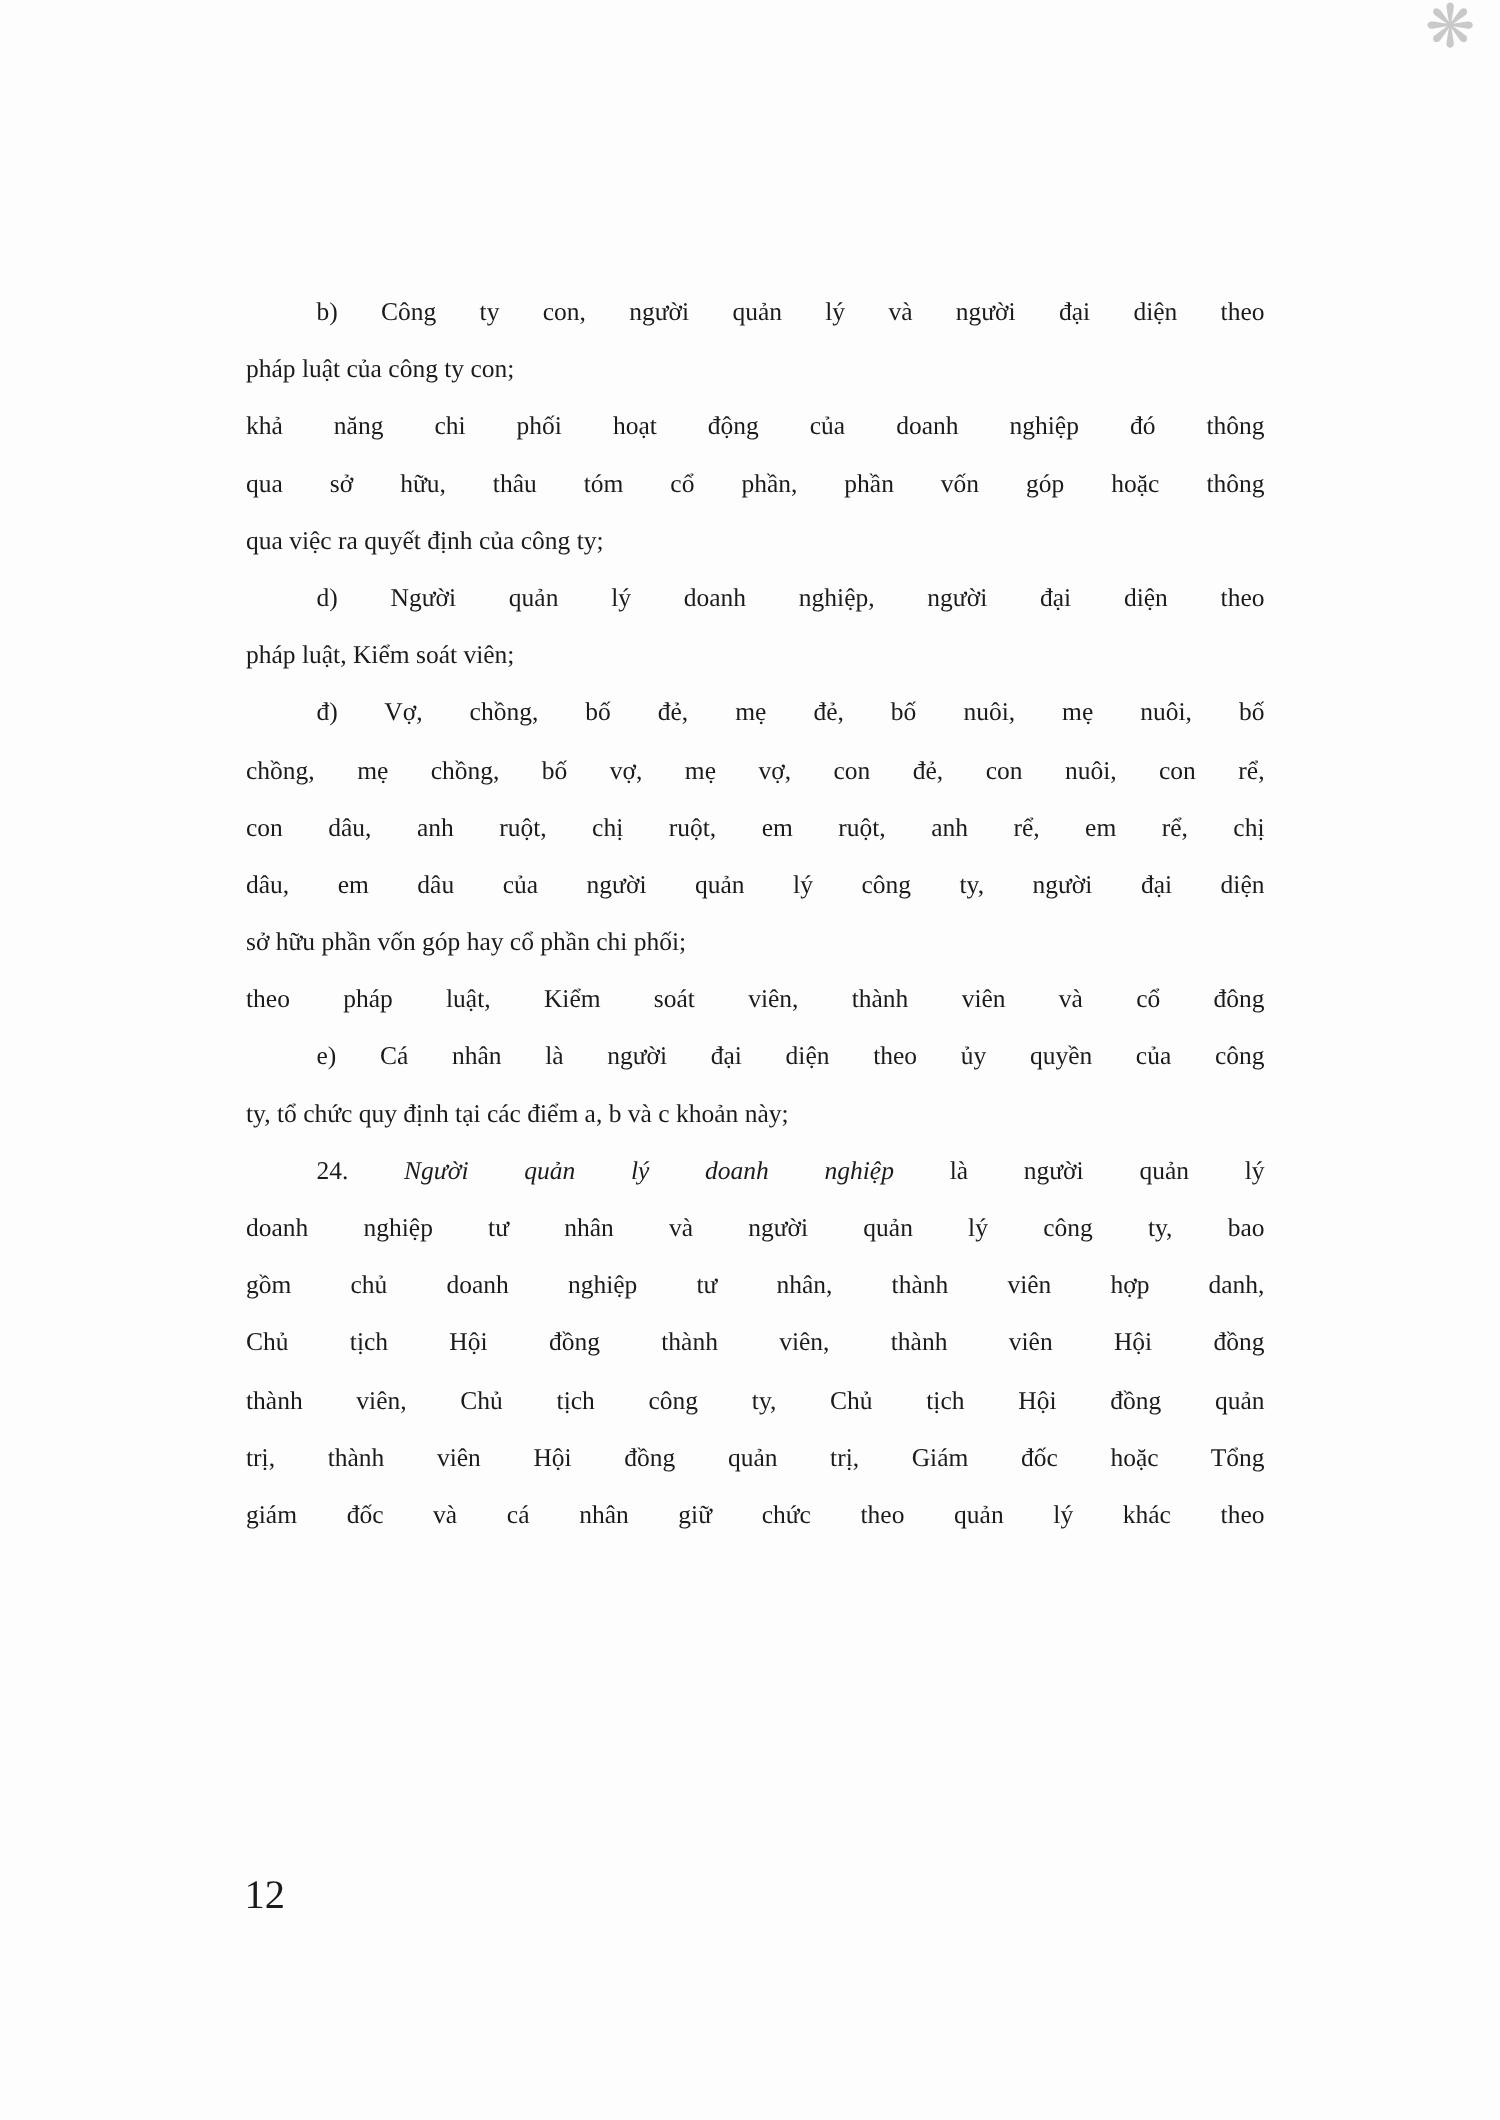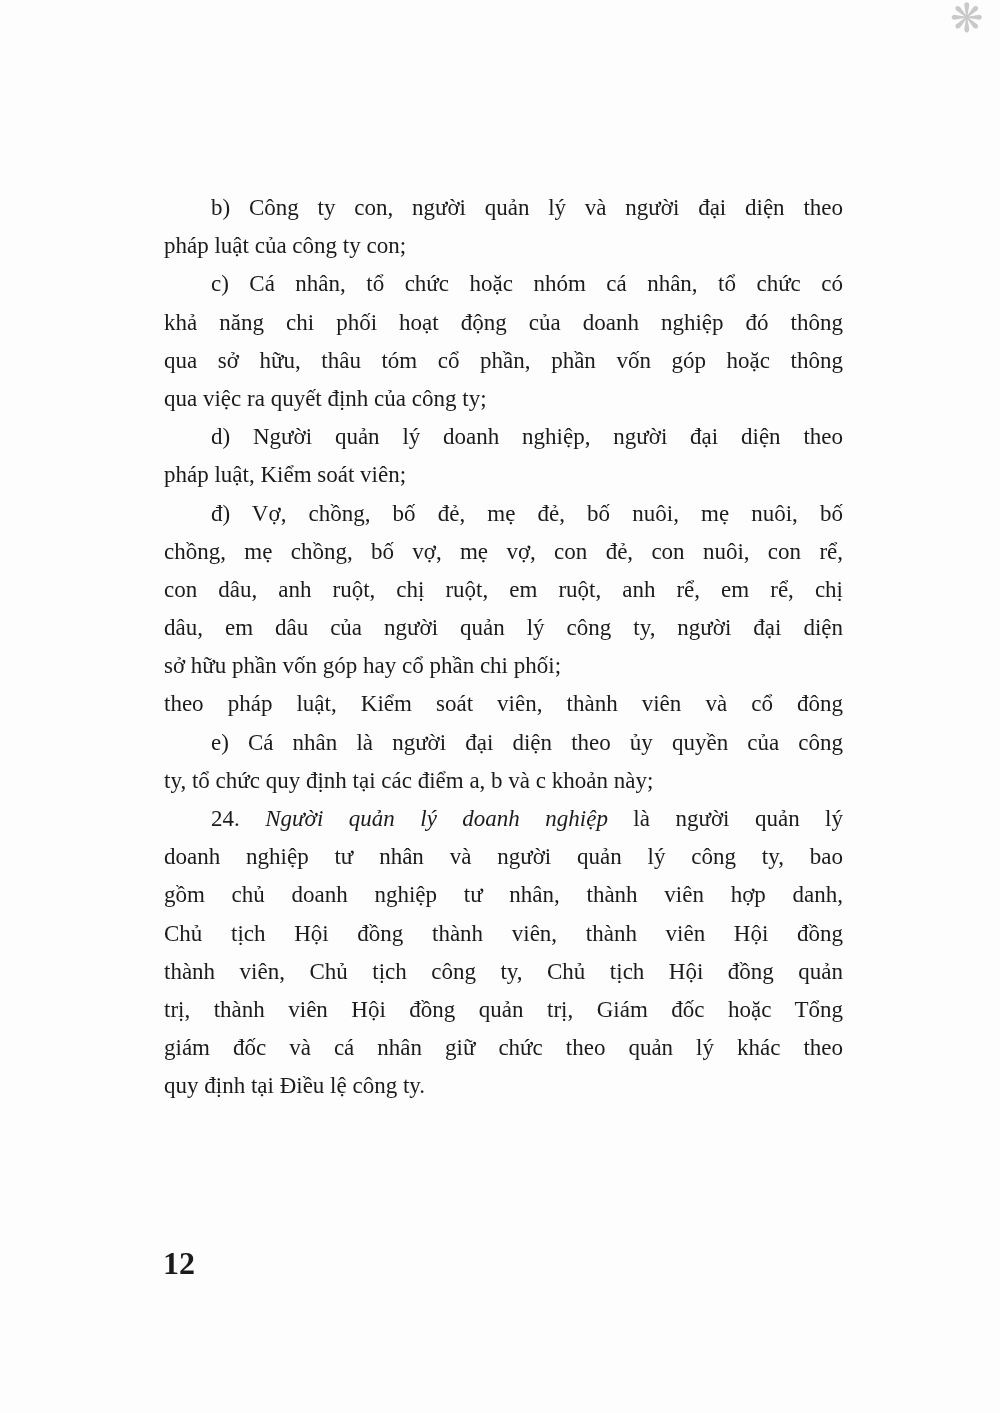--- a/index.html
+++ b/index.html
@@ -27,21 +27,21 @@
     color: var(--watermark-color, #c9c9c9);
     font-family: "DejaVu Sans", sans-serif;
     user-select: none;
   }
   .text-block {
     position: absolute;
     left: 164px;
     top: 189px;
     width: 679px;
     color: var(--text-color, #1b1b1b);
-    font-size: 23px;
+    font-size: 17px;
     line-height: 38.2px;
   }
   .para {
     margin: 0;
   }
   .line {
     text-align: justify;
     text-align-last: justify;
     white-space: nowrap;
     height: 38.2px;
@@ -53,39 +53,37 @@
     text-align-last: left;
   }
   .line .it {
     font-style: italic;
   }
   .page-number {
     position: absolute;
     left: 163px;
     top: 1247px;
     color: var(--text-color, #1b1b1b);
-    font-size: 32px;
+    font-size: 27px;
     line-height: 32px;
-    font-weight: bold;
   }
 </style>
 </head>
 <body>
 
 <div class="page">
 
   <span class="watermark">❋</span>
 
   <div class="text-block">
       <div class="para">
         <div class="line first"><span>b) Công ty con, người quản lý và người đại diện theo</span></div>
         <div class="line last"><span>pháp luật của công ty con;</span></div>
       </div>
       <div class="para">
-        <div class="line first"><span>c) Cá nhân, tổ chức hoặc nhóm cá nhân, tổ chức có</span></div>
         <div class="line"><span>khả năng chi phối hoạt động của doanh nghiệp đó thông</span></div>
         <div class="line"><span>qua sở hữu, thâu tóm cổ phần, phần vốn góp hoặc thông</span></div>
         <div class="line last"><span>qua việc ra quyết định của công ty;</span></div>
       </div>
       <div class="para">
         <div class="line first"><span>d) Người quản lý doanh nghiệp, người đại diện theo</span></div>
         <div class="line last"><span>pháp luật, Kiểm soát viên;</span></div>
       </div>
       <div class="para">
         <div class="line first"><span>đ) Vợ, chồng, bố đẻ, mẹ đẻ, bố nuôi, mẹ nuôi, bố</span></div>
@@ -100,19 +98,18 @@
         <div class="line last"><span>ty, tổ chức quy định tại các điểm a, b và c khoản này;</span></div>
       </div>
       <div class="para">
         <div class="line first"><span>24. </span><span class="it">Người quản lý doanh nghiệp</span><span> là người quản lý</span></div>
         <div class="line"><span>doanh nghiệp tư nhân và người quản lý công ty, bao</span></div>
         <div class="line"><span>gồm chủ doanh nghiệp tư nhân, thành viên hợp danh,</span></div>
         <div class="line"><span>Chủ tịch Hội đồng thành viên, thành viên Hội đồng</span></div>
         <div class="line"><span>thành viên, Chủ tịch công ty, Chủ tịch Hội đồng quản</span></div>
         <div class="line"><span>trị, thành viên Hội đồng quản trị, Giám đốc hoặc Tổng</span></div>
         <div class="line"><span>giám đốc và cá nhân giữ chức theo quản lý khác theo</span></div>
-        <div class="line last"><span>quy định tại Điều lệ công ty.</span></div>
       </div>
     </div>
 
   <div class="page-number">12</div>
 
 </div>
 
 </body></html>

